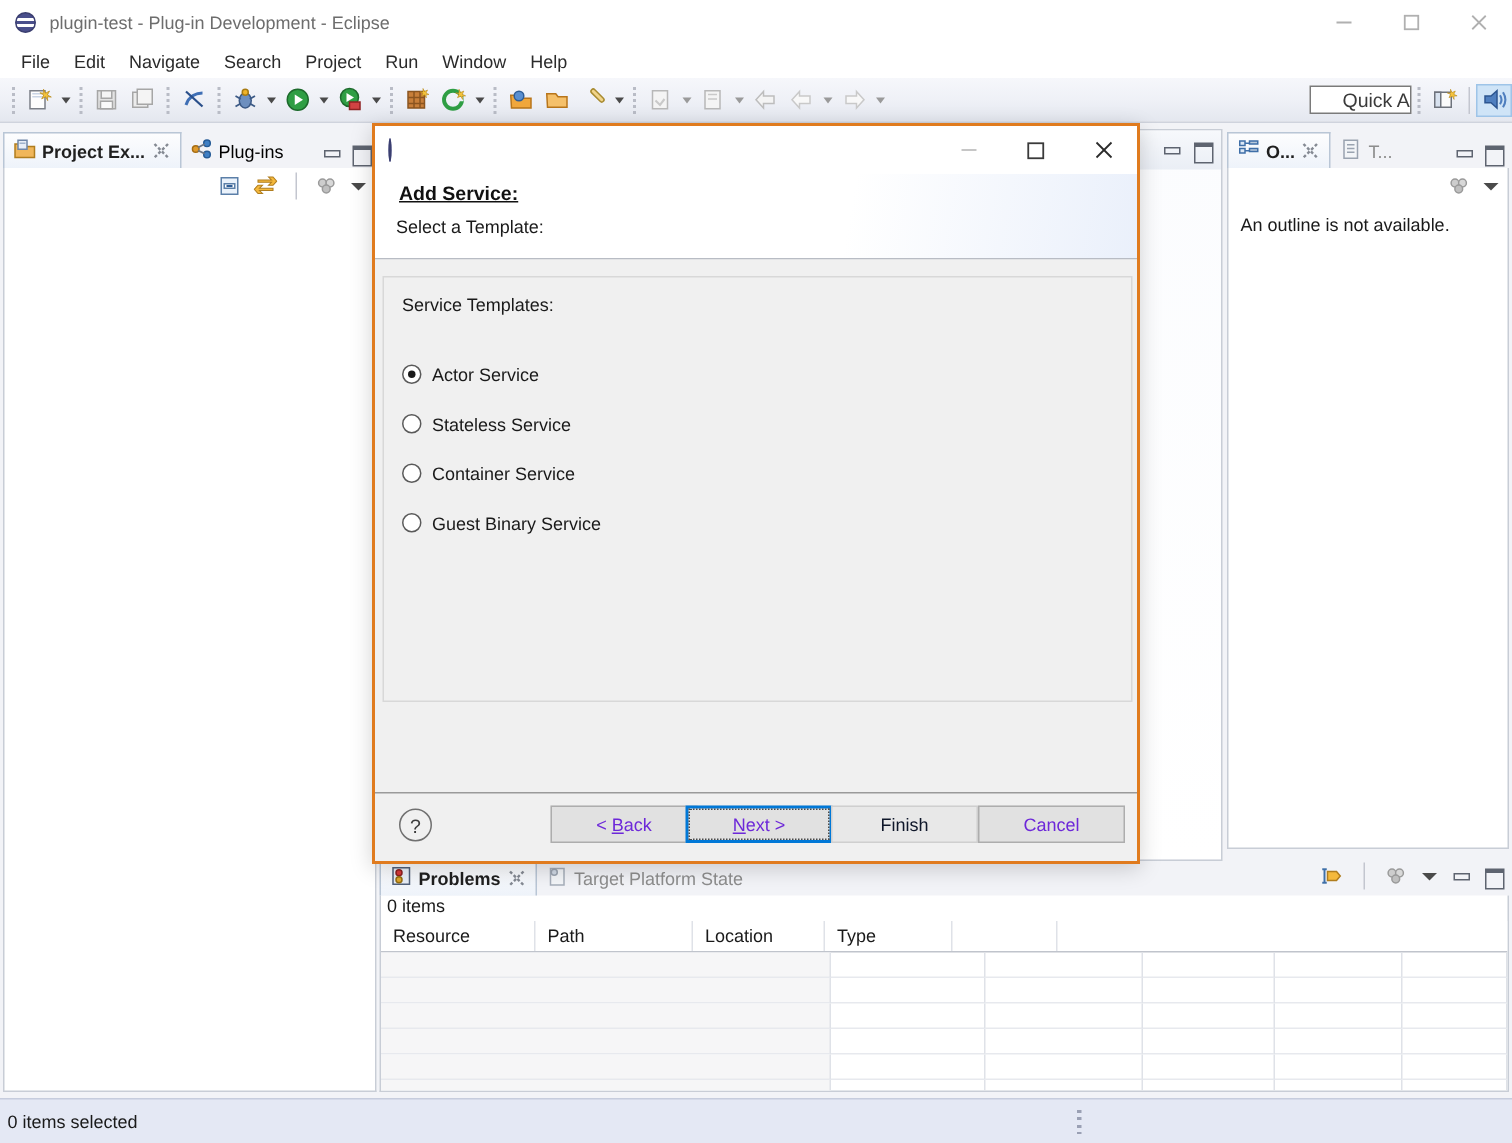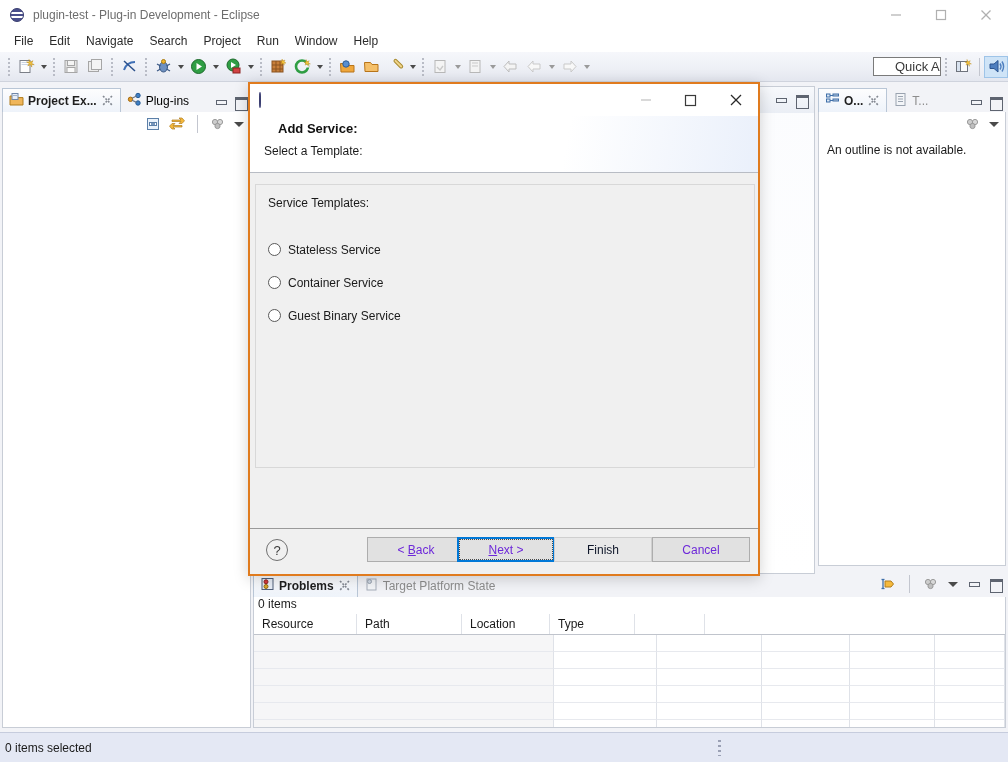--- a/index.html
+++ b/index.html
@@ -244,21 +244,21 @@
     width: 45px; height: 32px; display: flex; align-items: center; justify-content: center;
     color: #6a6a6a;
   }
   .dlg-wbtn.dim { color: #bdbdbd; }
   .dlg-header {
     height: 57px; position: relative;
     background: linear-gradient(100deg, #ffffff 0%, #ffffff 62%, #eaf0fb 100%);
     border-bottom: 1px solid #b8bcc4;
   }
   .dlg-title {
-    position: absolute; left: 28px; top: 5px; font-size: 13px; font-weight: bold; color: #111;
+    position: absolute; left: 16px; top: 5px; font-size: 13px; font-weight: bold; color: #111; text-decoration: underline;
   }
   .dlg-subtitle {
     position: absolute; left: 14px; top: 28px; font-size: 12px; color: #1a1a1a;
   }
   .dlg-body {
     position: relative; height: 355px; background: #f0f0f0; padding-left: 36px;
   }
   .group-box {
     position: absolute; left: 5px; top: 11px; width: 500px; height: 284px;
     border: 1px solid #d8d8d8; background: #f0f0f0;
@@ -763,20 +763,24 @@
     <div class="dlg-header">
       <div class="dlg-title">Add Service:</div>
       <div class="dlg-subtitle">Select a Template:</div>
     </div>
 
     <div class="dlg-body">
       <div class="group-box">
         <div class="group-label">Service Templates:</div>
         <div class="radio-list">
           <div class="radio-row">
+            <span class="radio checked"></span>
+            <span class="radio-label">Actor Service</span>
+          </div>
+          <div class="radio-row">
             <span class="radio"></span>
             <span class="radio-label">Stateless Service</span>
           </div>
           <div class="radio-row">
             <span class="radio"></span>
             <span class="radio-label">Container Service</span>
           </div>
           <div class="radio-row">
             <span class="radio"></span>
             <span class="radio-label">Guest Binary Service</span>

